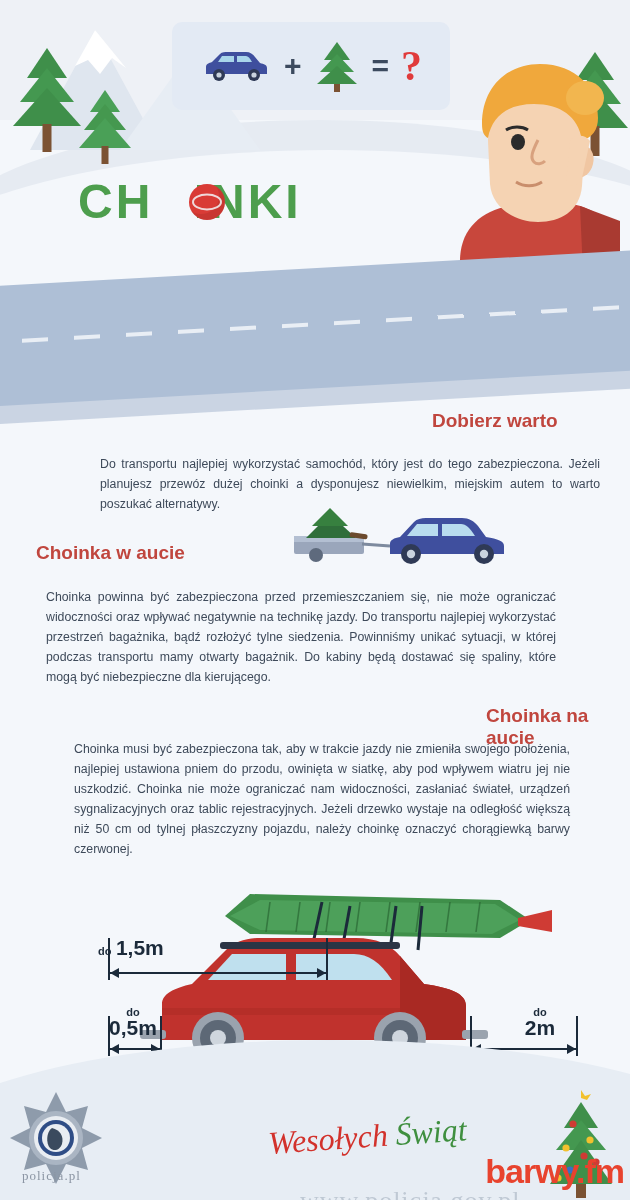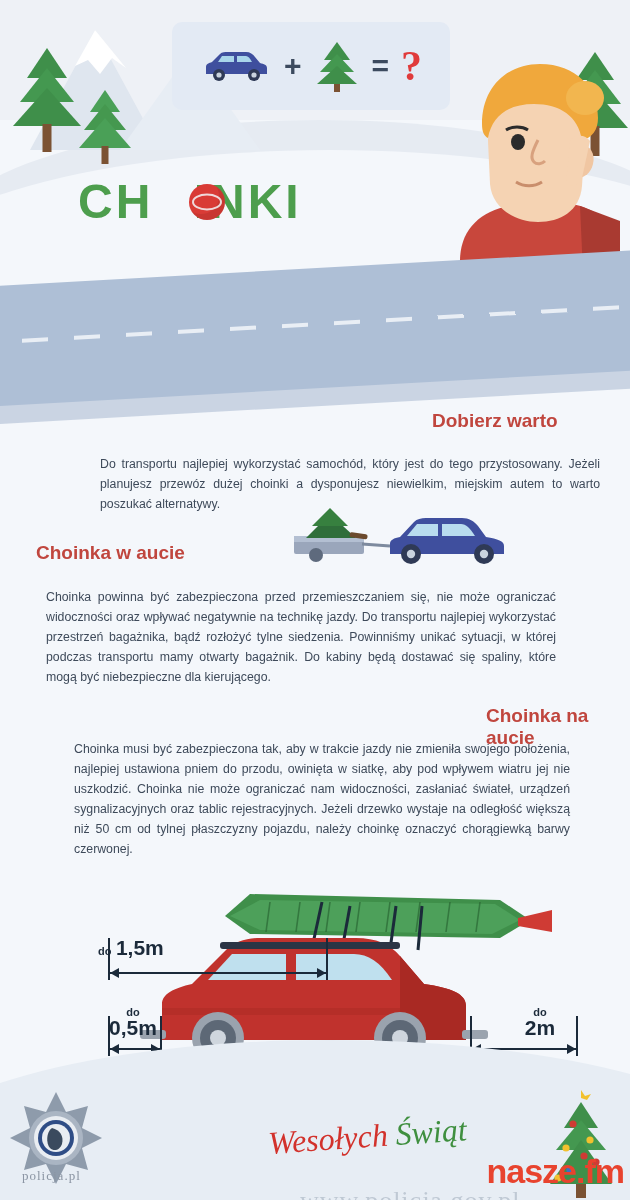--- a/index.html
+++ b/index.html
@@ -326,21 +326,21 @@
   <div class="road"></div>
 
   <div class="headline">
     <div class="h-choinki">
       <span>CH</span><span style="opacity:0;">O</span><span>INKI</span>
       <span class="bauble"></span>
     </div>
   </div>
 
   <div class="sec-title" style="left:432px;top:410px;">Dobierz warto</div>
-  <div class="para" style="left:100px;top:455px;width:500px;">Do transportu najlepiej wykorzystać samochód, który jest do tego przystosowany. Jeżeli planujesz przewóz dużej choinki a dysponujesz niewielkim, miejskim autem to warto poszukać alternatywy.</div>
+  <div class="para" style="left:100px;top:455px;width:500px;">Do transportu najlepiej wykorzystać samochód, który jest do tego zabezpieczona. Jeżeli planujesz przewóz dużej choinki a dysponujesz niewielkim, miejskim autem to warto poszukać alternatywy.</div>
 
   <svg style="position:absolute;left:286px;top:508px;" width="262" height="62" viewBox="0 0 262 62">
 
     <rect x="8" y="32" width="70" height="14" rx="2" fill="#9aa6bb"></rect>
     <rect x="8" y="28" width="70" height="6" fill="#b3bfd2"></rect>
     <line x1="76" y1="36" x2="104" y2="38" stroke="#7d8a9e" stroke-width="3"></line>
 
     <polygon points="44,6 20,30 70,30" fill="#2f6e3a"></polygon>
     <polygon points="44,0 26,18 62,18" fill="#37803f"></polygon>
     <rect x="64" y="24" width="18" height="5" rx="2" fill="#6b4a2d" transform="rotate(8 64 24)"></rect>
@@ -457,16 +457,16 @@
     <circle cx="48" cy="48" r="27" fill="#aab5c3"></circle>
     <circle cx="48" cy="48" r="22" fill="#e9edf2"></circle>
     <circle cx="48" cy="48" r="18" fill="#2f4d86"></circle>
     <circle cx="48" cy="48" r="14" fill="#e9edf2"></circle>
     <path d="M44,38 C52,40 56,46 54,54 C52,60 46,62 42,58 C38,54 38,42 44,38 Z" fill="#3a4a5e"></path>
   </svg>
   <div class="policja-text">policja.pl</div>
 
   <div class="watermark">www.policja.gov.pl</div>
   <div class="nasze-fm">
-    <span>nasze</span><span class="dotcom">.fm</span>
+    <span>barwy</span><span class="dotcom">.fm</span>
   </div>
 
 </div>
 
 </body></html>

